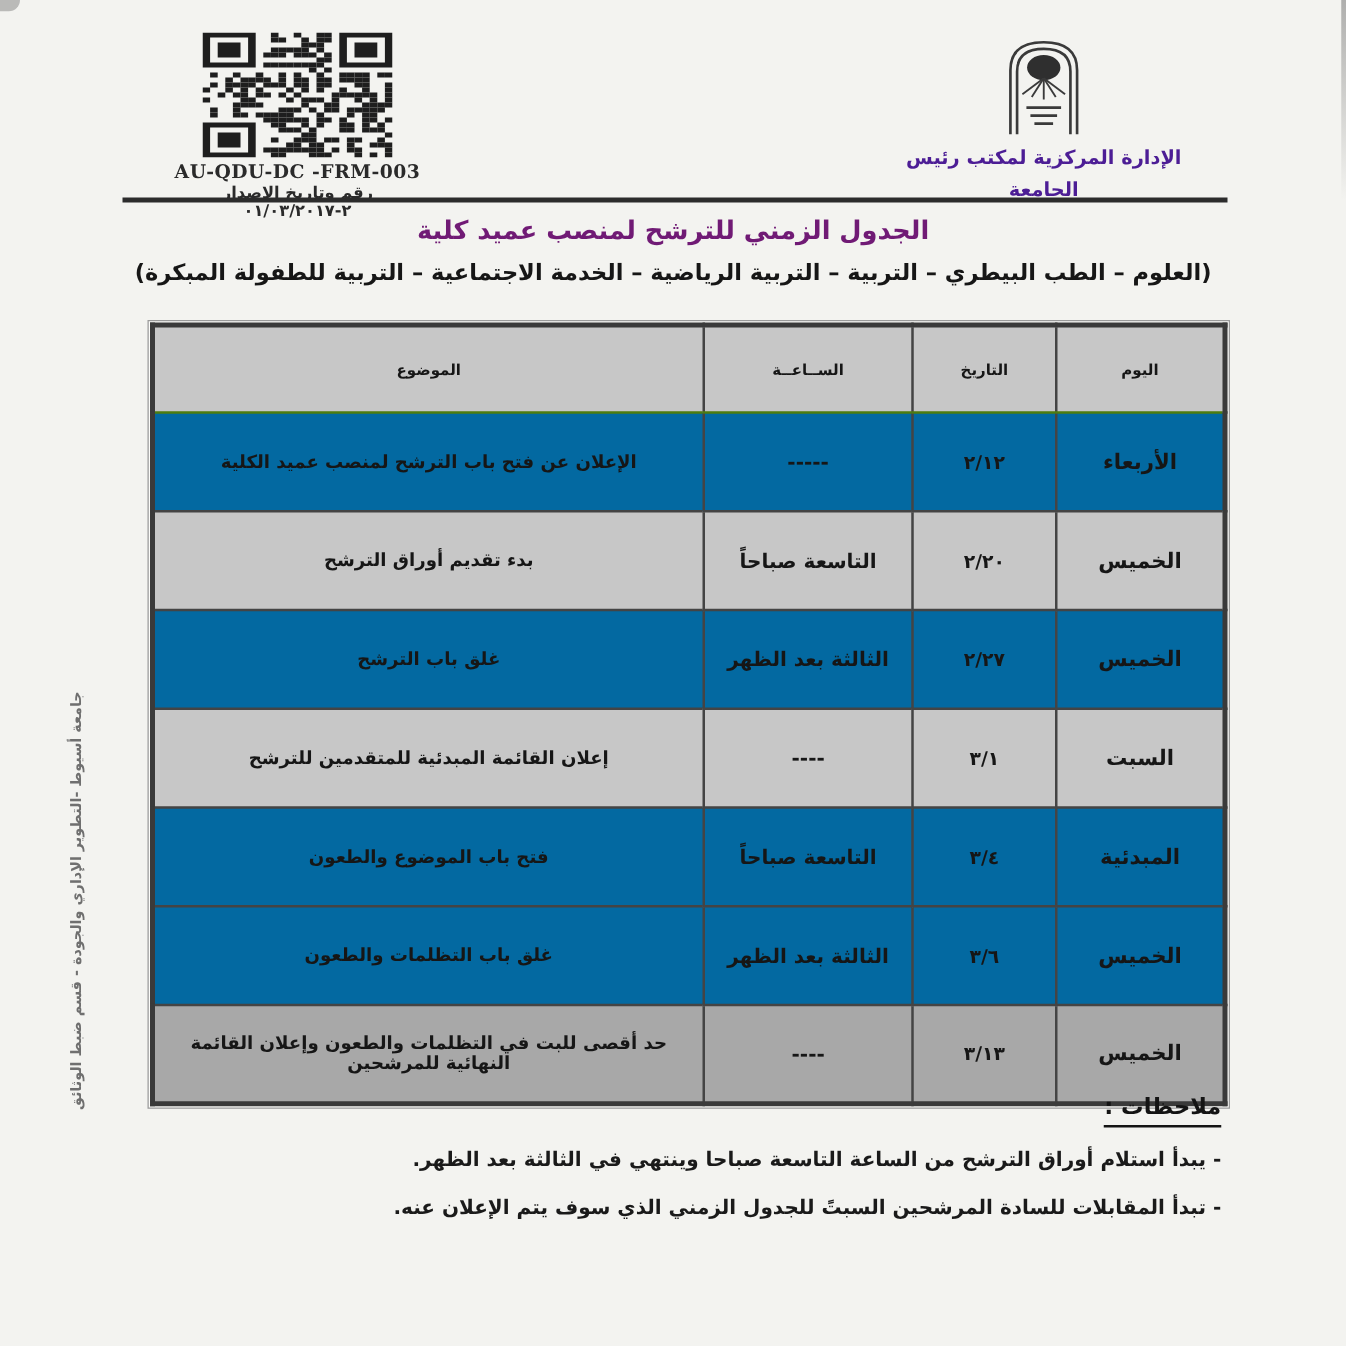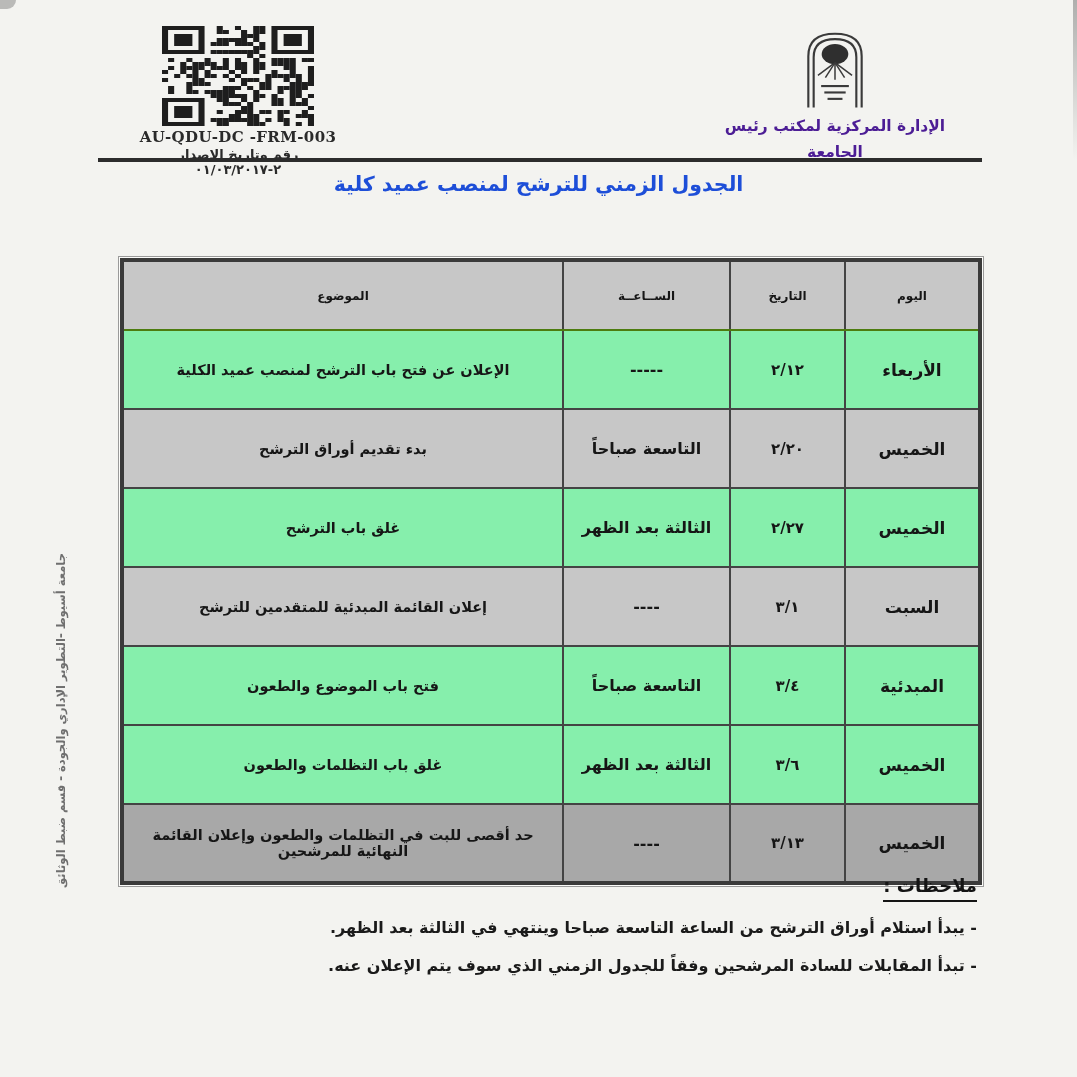--- a/index.html
+++ b/index.html
@@ -23,37 +23,37 @@
   .qr-caption2{direction:rtl;font-weight:bold;font-size:13px;color:#2a2a2a;margin-top:1px;}
 
   .logo-block{position:absolute;right:112px;top:28px;width:260px;text-align:center;}
   .logo-svg{width:64px;height:82px;display:block;margin:0 auto 4px;}
   .org-line{direction:rtl;font-weight:bold;font-size:15.5px;line-height:1.65;color:#4c1d95;}
 
   .divider{position:absolute;left:98px;width:884px;top:158px;height:4px;
     border-top:2px solid #2c2c2c;border-bottom:2px solid #2c2c2c;}
 
   .doc-title{position:absolute;top:172px;left:0;width:100%;text-align:center;
-    direction:rtl;font-weight:bold;font-size:20.5px;color:#1d4ed8;}
+    direction:rtl;font-weight:bold;font-size:20.5px;color:#701a75;}
   .doc-subtitle{position:absolute;top:208px;left:0;width:100%;text-align:center;
     direction:rtl;font-weight:bold;font-size:18px;color:#161616;}
 
   
   table.schedule{
     position:absolute;top:258px;left:120px;width:862px;direction:rtl;
     border-collapse:collapse;table-layout:fixed;
     border:4px solid var(--border);
     box-shadow:0 0 0 1px #fbfbf9, 0 0 0 2px #9a9a9a;
   }
   table.schedule th, table.schedule td{
     border:2px solid #444; text-align:center; vertical-align:middle;
     font-weight:bold; color:#161616; padding:2px 6px;
   }
   table.schedule thead th{height:70px;background:var(--shade_gray);font-size:12px;border-bottom:2px solid #4d7c0f;}
-  table.schedule tbody td{height:79px;background:#86efac;}
+  table.schedule tbody td{height:79px;background:#0369a1;}
   tr.shade-gray td{background:var(--shade_gray) !important;}
   tr.shade-dark td{background:var(--shade_dark) !important;}
   td.col-day{font-size:17px;}
   td.col-date{font-size:15px;letter-spacing:1px;}
   td.col-time{font-size:16px;}
   td.col-subject{font-size:14.5px;}
 
   
   .notes{position:absolute;top:875px;right:100px;width:882px;direction:rtl;text-align:right;}
   .notes-heading{display:inline-block;font-weight:bold;font-size:18px;color:#141414;
@@ -328,20 +328,21 @@
           <line x1="20" y1="60" x2="40" y2="60"></line>
         <line x1="23" y1="66" x2="37" y2="66"></line>
       </g>
     </svg>
     <div class="org-line">الإدارة المركزية لمكتب رئيس الجامعة</div>
   </div>
 
   <div class="divider"></div>
 
   <div class="doc-title">الجدول الزمني للترشح لمنصب عميد كلية</div>
+  <div class="doc-subtitle">(العلوم – الطب البيطري – التربية – التربية الرياضية – الخدمة الاجتماعية – التربية للطفولة المبكرة)</div>
 
   <table class="schedule">
     <colgroup>
       <col style="width:135px">
         <col style="width:115px">
         <col style="width:167px">
         <col style="width:441px">
     </colgroup>
     <thead>
       <tr>
@@ -394,19 +395,19 @@
           <td class="col-time">----</td>
           <td class="col-subject">حد أقصى للبت في التظلمات والطعون وإعلان القائمة النهائية للمرشحين</td>
         </tr>
       </tbody>
   </table>
 
   <div class="notes">
     <div class="notes-heading">ملاحظات :</div>
     <div>
         <div class="note-item">- يبدأ استلام أوراق الترشح من الساعة التاسعة صباحا وينتهي في الثالثة بعد الظهر.</div>
-        <div class="note-item">- تبدأ المقابلات للسادة المرشحين وفقاً للجدول الزمني الذي سوف يتم الإعلان عنه.</div>
+        <div class="note-item">- تبدأ المقابلات للسادة المرشحين السبتً للجدول الزمني الذي سوف يتم الإعلان عنه.</div>
       </div>
   </div>
 
   <div class="side-text">جامعة أسيوط -التطوير الإداري والجودة - قسم ضبط الوثائق</div>
 
 </div>
 
 </body></html>

